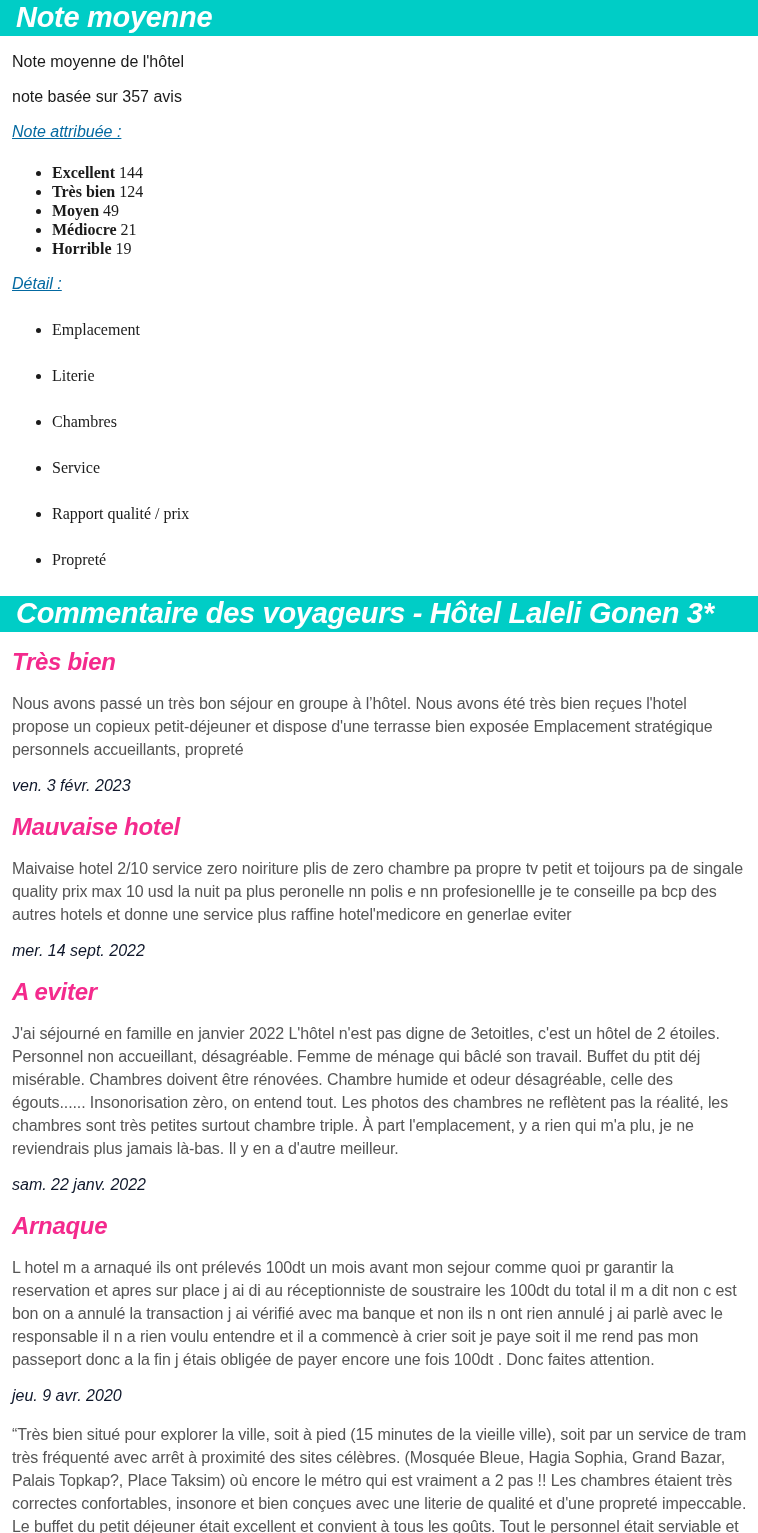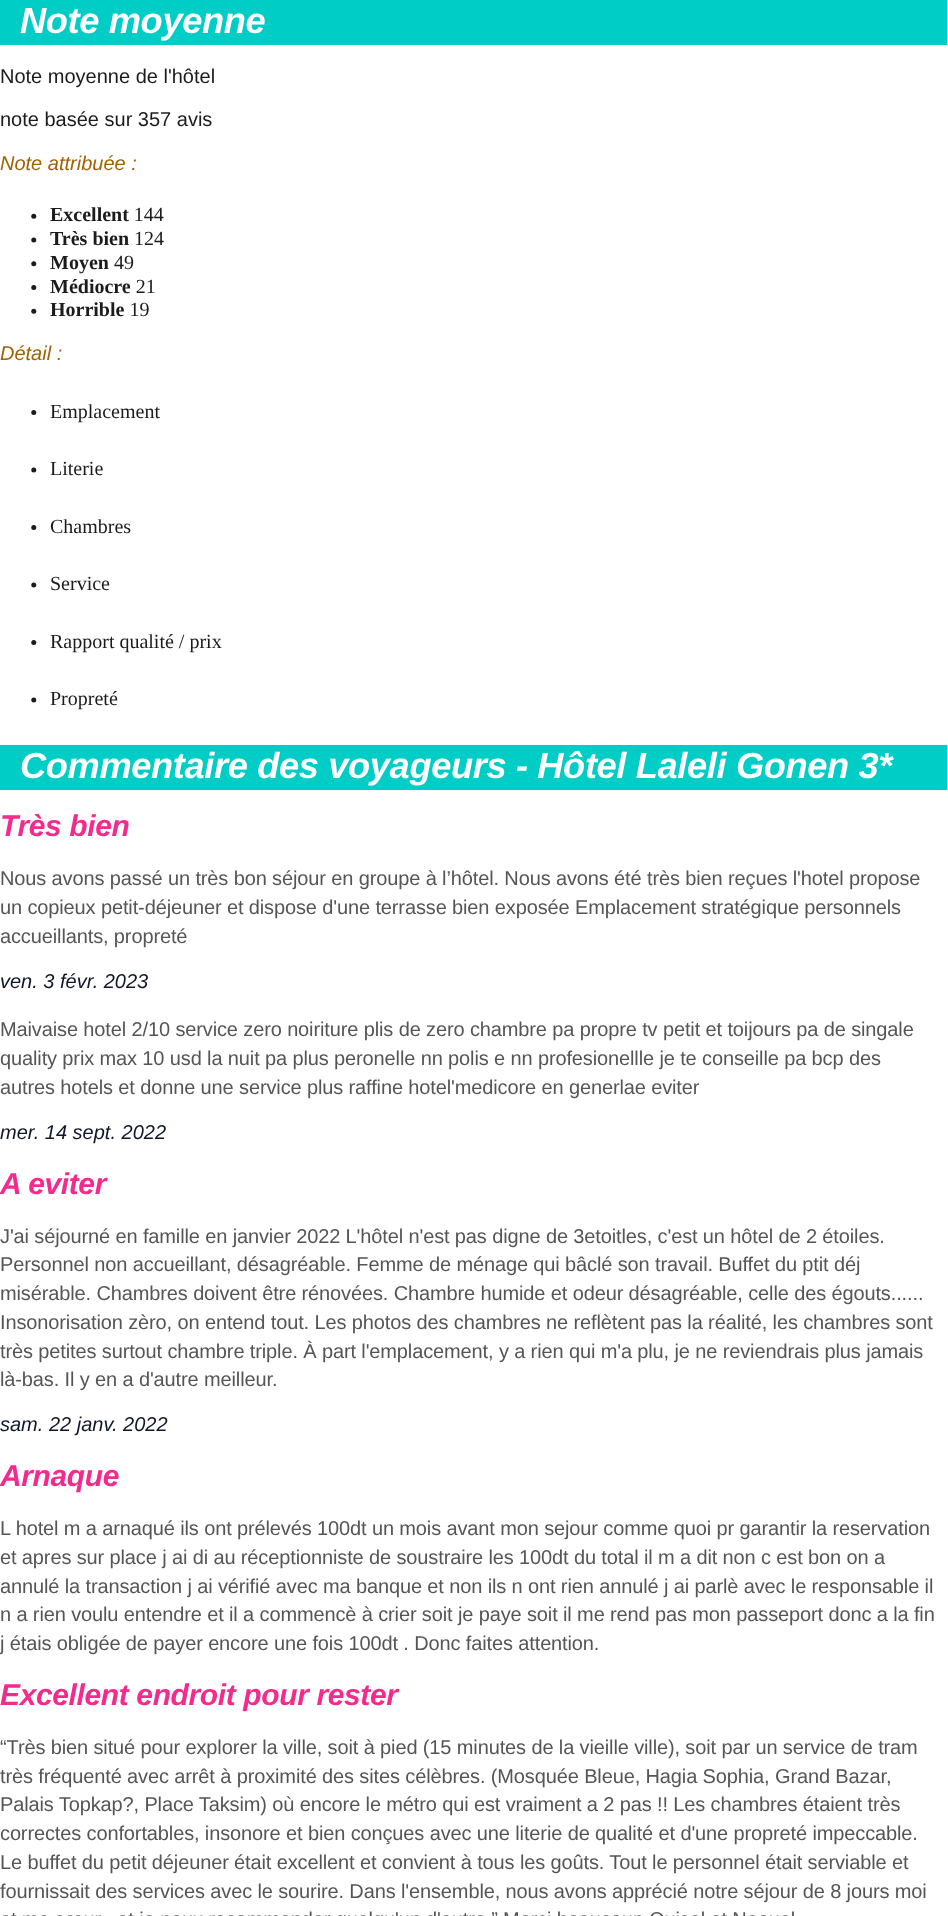--- a/index.html
+++ b/index.html
@@ -22,25 +22,25 @@
     background:var(--teal);
     color:#ffffff;
     font-weight:700;
     font-style:italic;
     font-size:29px;
     line-height:25px;
     letter-spacing:-0.3px;
     padding:5px 10px 6px 16px;
   }
   .content{
-    padding:0 10px 0 0;
+    padding:0 10px 0 12px;
     font-size:16px;
   }
   .content p{margin:17px 0;line-height:18px;}
-  .muted{font-style:italic;color:#a16207;}
+  .muted{font-style:italic;color:#0369a1;text-decoration:underline;}
   ul{margin:22px 0;padding-left:40px;color:#1b1b1b;font-family:Liberation Serif, serif;}
   ul.ratings{margin:22px 0 17px;}
   ul.ratings li{line-height:19px;font-size:16px;}
   ul.ratings li b{font-weight:700;}
   ul.details{margin:8px 0 22px;}
   ul.details li{line-height:19px;margin:27px 0;font-size:16px;}
   .review h2{
     color:var(--pink);
     font-style:italic;
     font-weight:700;
@@ -103,34 +103,35 @@
 
 <section class="content reviews-wrap">
 
   <article class="review">
     <h2>Très bien</h2>
     <p class="body">Nous avons passé un très bon séjour en groupe à l’hôtel. Nous avons été très bien reçues l'hotel propose un copieux petit-déjeuner et dispose d'une terrasse bien exposée Emplacement stratégique personnels accueillants, propreté</p>
     <p class="date">ven. 3 févr. 2023</p>
   </article>
 
   <article class="review">
+    <h2>Mauvaise hotel</h2>
     <p class="body">Maivaise hotel 2/10 service zero noiriture plis de zero chambre pa propre tv petit et toijours pa de singale quality prix max 10 usd la nuit pa plus peronelle nn polis e nn profesionellle je te conseille pa bcp des autres hotels et donne une service plus raffine hotel'medicore en generlae eviter</p>
     <p class="date">mer. 14 sept. 2022</p>
   </article>
 
   <article class="review">
     <h2>A eviter</h2>
     <p class="body">J'ai séjourné en famille en janvier 2022 L'hôtel n'est pas digne de 3etoitles, c'est un hôtel de 2 étoiles. Personnel non accueillant, désagréable. Femme de ménage qui bâclé son travail. Buffet du ptit déj misérable. Chambres doivent être rénovées. Chambre humide et odeur désagréable, celle des égouts...... Insonorisation zèro, on entend tout. Les photos des chambres ne reflètent pas la réalité, les chambres sont très petites surtout chambre triple. À part l'emplacement, y a rien qui m'a plu, je ne reviendrais plus jamais là-bas. Il y en a d'autre meilleur.</p>
     <p class="date">sam. 22 janv. 2022</p>
   </article>
 
   <article class="review">
     <h2>Arnaque</h2>
     <p class="body">L hotel m a arnaqué ils ont prélevés 100dt un mois avant mon sejour comme quoi pr garantir la reservation et apres sur place j ai di au réceptionniste de soustraire les 100dt du total il m a dit non c est bon on a annulé la transaction j ai vérifié avec ma banque et non ils n ont rien annulé j ai parlè avec le responsable il n a rien voulu entendre et il a commencè à crier soit je paye soit il me rend pas mon passeport donc a la fin j étais obligée de payer encore une fois 100dt . Donc faites attention.</p>
+    <p class="date">jeu. 9 avr. 2020</p>
   </article>
 
   <article class="review">
-    <h2>Excellent endroit pour rester</h2>
     <p class="body">“Très bien situé pour explorer la ville, soit à pied (15 minutes de la vieille ville), soit par un service de tram très fréquenté avec arrêt à proximité des sites célèbres. (Mosquée Bleue, Hagia Sophia, Grand Bazar, Palais Topkap?, Place Taksim) où encore le métro qui est vraiment a 2 pas !! Les chambres étaient très correctes confortables, insonore et bien conçues avec une literie de qualité et d'une propreté impeccable. Le buffet du petit déjeuner était excellent et convient à tous les goûts. Tout le personnel était serviable et fournissait des services avec le sourire. Dans l'ensemble, nous avons apprécié notre séjour de 8 jours moi et ma sœur , et je peux recommander quelqu'un d'autre.” Merci beaucoup Ouisal et Naoual</p>
 
   </article>
 
 </section>
 
 </body></html>

